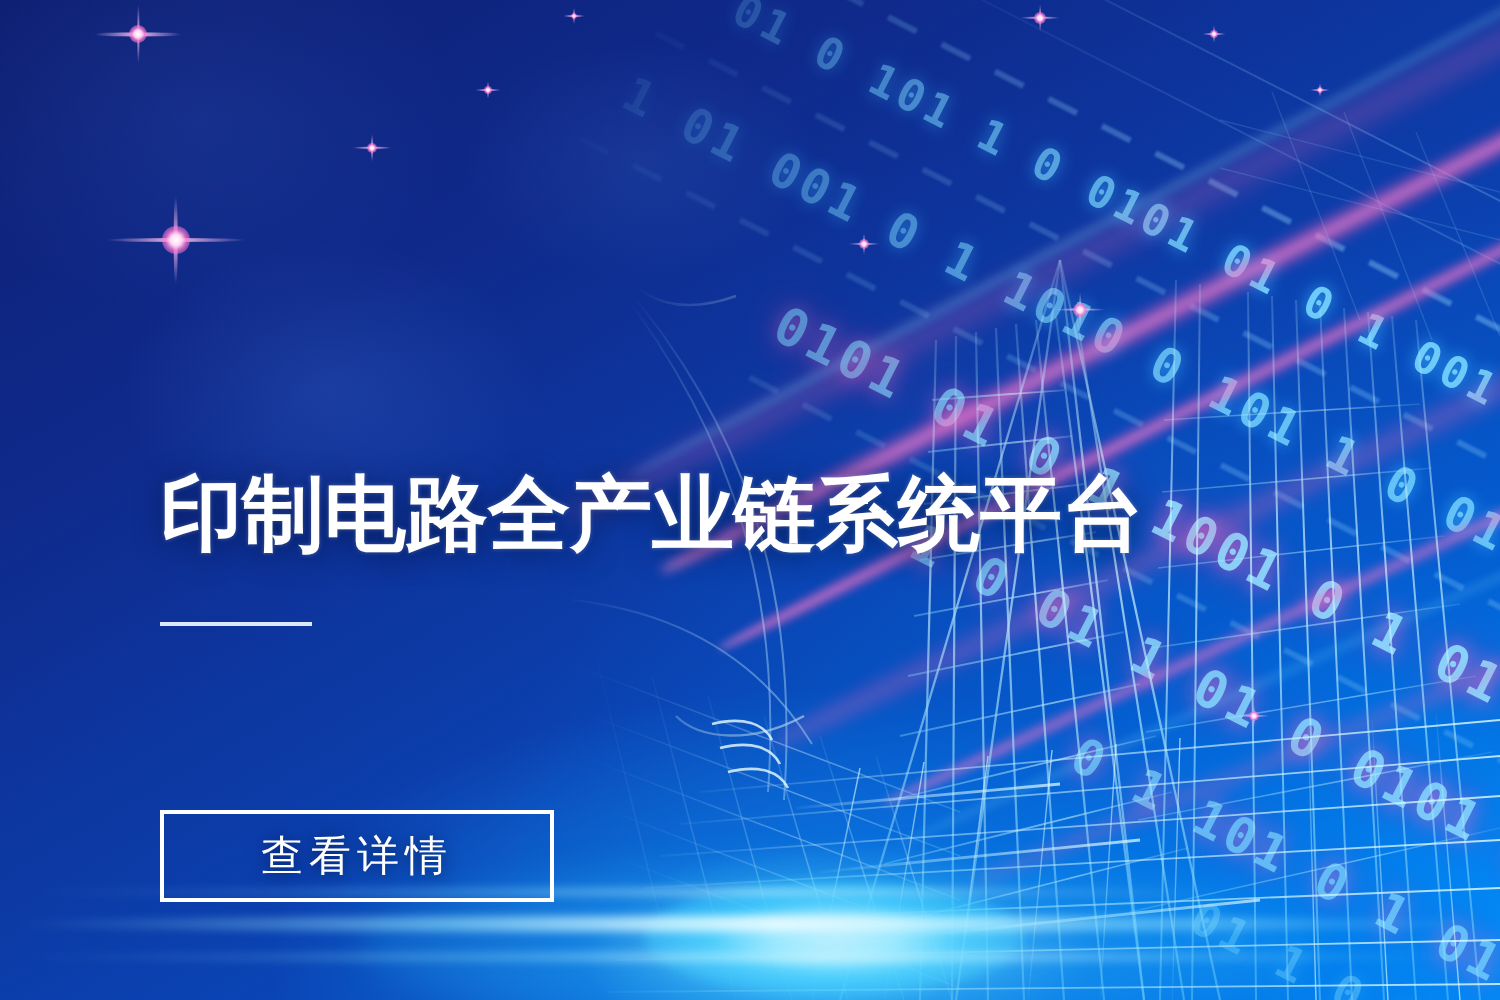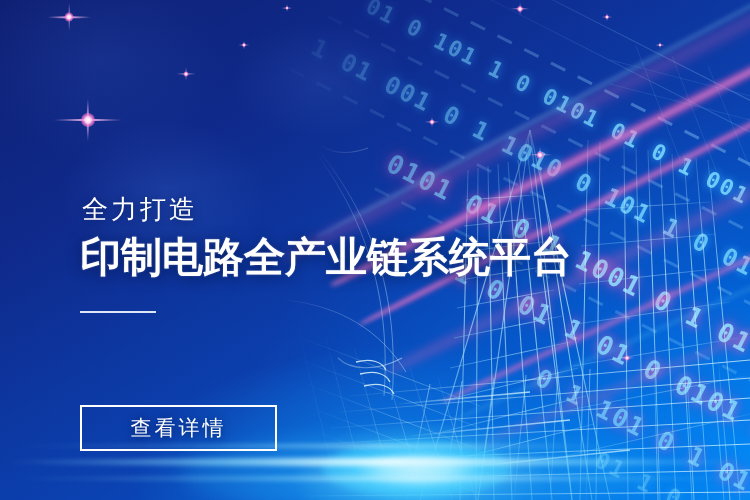--- a/index.html
+++ b/index.html
@@ -346,21 +346,20 @@
       <b style="width:7px;height:1px;"></b>
     <s style="width:3px;height:3px;"></s>
   </div>
   <div class="star" style="left:627px;top:358px;width:0;height:0;">
     <i style="width:16px;height:1.1px;"></i>
       <b style="width:11px;height:1px;"></b>
     <s style="width:5px;height:5px;"></s>
   </div>
 
   <div id="content">
-    <div id="eyebrow">全力打造</div>
     <h1 id="headline">印制电路全产业链系统平台</h1>
     <div id="rule"></div>
     <div id="sub">
     </div>
     <button id="cta">查看详情</button>
   </div>
 
 </div>
 
 </body></html>

